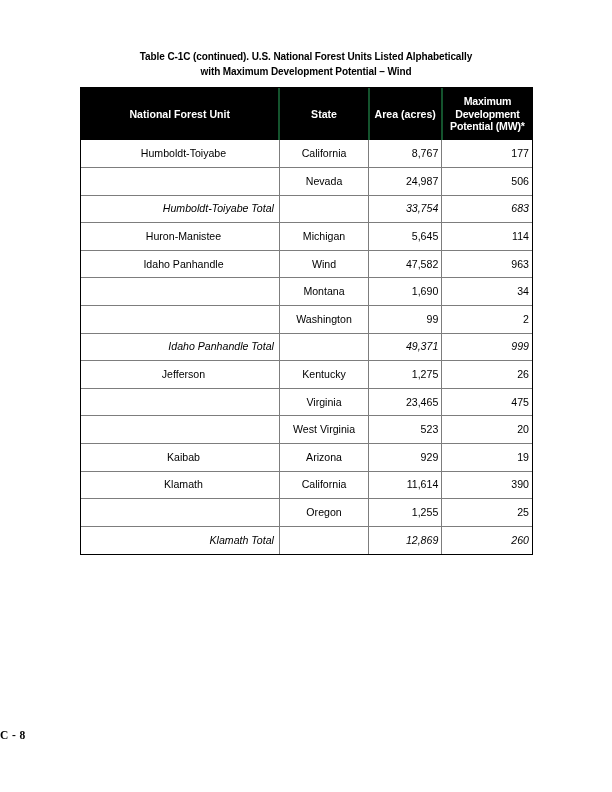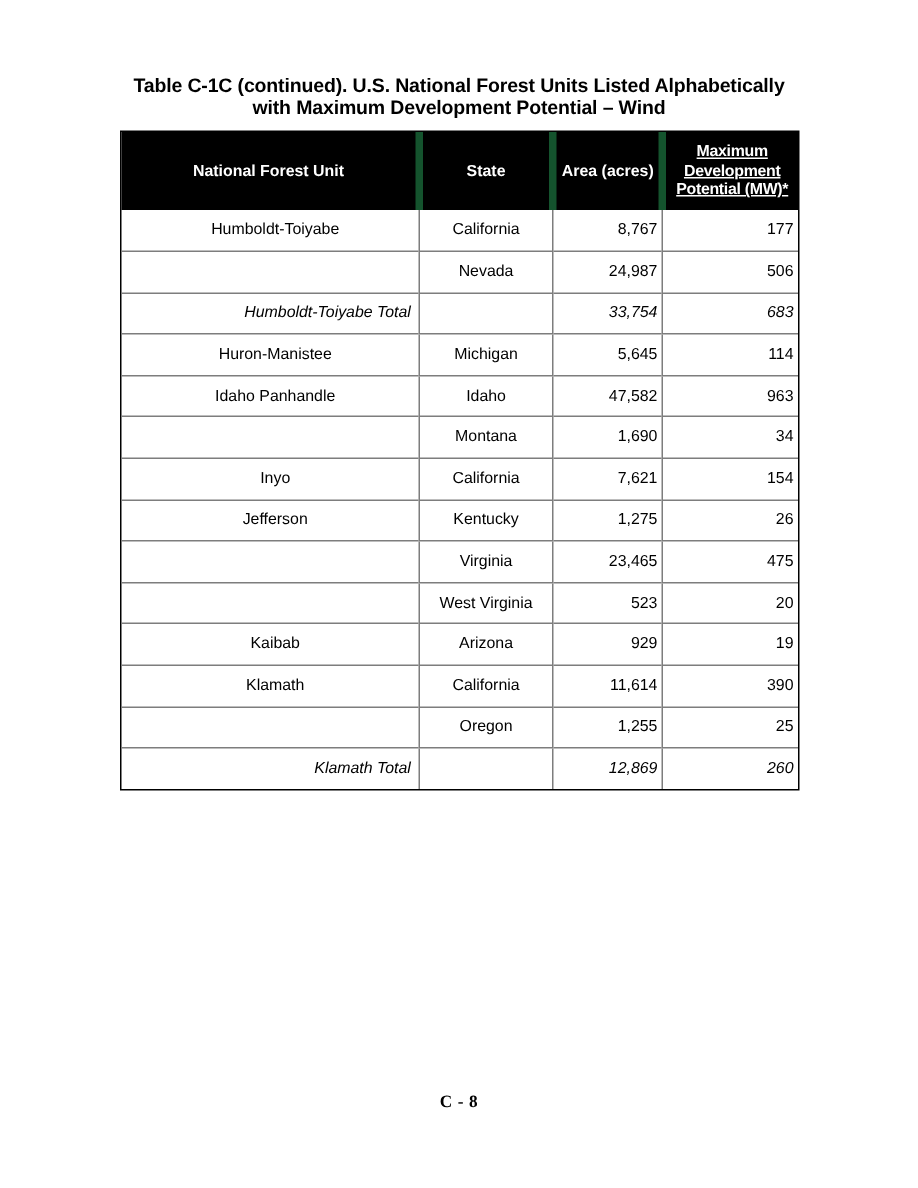--- a/index.html
+++ b/index.html
@@ -20,21 +20,21 @@
   .title-block {
     position: absolute;
     left: 0;
     top: 50px;
     width: 612px;
     text-align: center;
   }
   .title-line {
     font-family: "Liberation Sans", sans-serif;
     font-weight: bold;
-    font-size: 13px;
+    font-size: 10px;
     line-height: 14.5px;
     letter-spacing: -0.1px;
     color: #000;
     white-space: nowrap;
   }
 
   
   .table-wrap {
     position: absolute;
     left: 80px;
@@ -58,29 +58,28 @@
     background: #000000;
     color: #ffffff;
     font-family: "Liberation Sans", sans-serif;
     font-weight: bold;
     font-size: 10.6px;
     line-height: 12.6px;
     text-align: center;
     vertical-align: middle;
     height: 52px;
     padding: 0 2px;
-    border-right: 5px solid #14532d;
+    border-right: 2px solid #14532d;
     box-sizing: border-box;
   }
   thead th:last-child { border-right: none; }
   thead th .mw-label {
     display: block;
     white-space: nowrap;
     letter-spacing: -0.2px;
-    text-decoration: underline;
   }
 
   tbody td {
     height: 27.6px;
     font-family: "Liberation Sans", sans-serif;
     font-size: 10.6px;
     line-height: 13px;
     color: #000;
     border-top: 1.1px solid #7d7d7d;
     border-right: 1.1px solid #7d7d7d;
@@ -111,21 +110,21 @@
   tr.total-row td.num {
     font-style: italic;
   }
 
   
   .page-footer {
     position: absolute;
     left: 0;
     top: 729px;
     width: 612px;
-    text-align: center;
+    text-align: left;
     font-family: "Liberation Serif", serif;
     font-weight: bold;
     font-size: 11.5px;
     letter-spacing: 0.4px;
     color: #000;
   }
 </style>
 </head>
 <body>
 
@@ -174,35 +173,41 @@
           <td class="num">683</td>
         </tr>
         <tr>
           <td class="unit">Huron-Manistee</td>
           <td class="state">Michigan</td>
           <td class="num">5,645</td>
           <td class="num">114</td>
         </tr>
         <tr>
           <td class="unit">Idaho Panhandle</td>
-          <td class="state">Idaho</td>
+          <td class="state">Wind</td>
           <td class="num">47,582</td>
           <td class="num">963</td>
         </tr>
         <tr>
           <td class="unit"></td>
           <td class="state">Montana</td>
           <td class="num">1,690</td>
           <td class="num">34</td>
         </tr>
         <tr>
-          <td class="unit">Inyo</td>
-          <td class="state">California</td>
-          <td class="num">7,621</td>
-          <td class="num">154</td>
+          <td class="unit"></td>
+          <td class="state">Washington</td>
+          <td class="num">99</td>
+          <td class="num">2</td>
+        </tr>
+        <tr class="total-row">
+          <td class="unit total">Idaho Panhandle Total</td>
+          <td class="state"></td>
+          <td class="num">49,371</td>
+          <td class="num">999</td>
         </tr>
         <tr>
           <td class="unit">Jefferson</td>
           <td class="state">Kentucky</td>
           <td class="num">1,275</td>
           <td class="num">26</td>
         </tr>
         <tr>
           <td class="unit"></td>
           <td class="state">Virginia</td>

